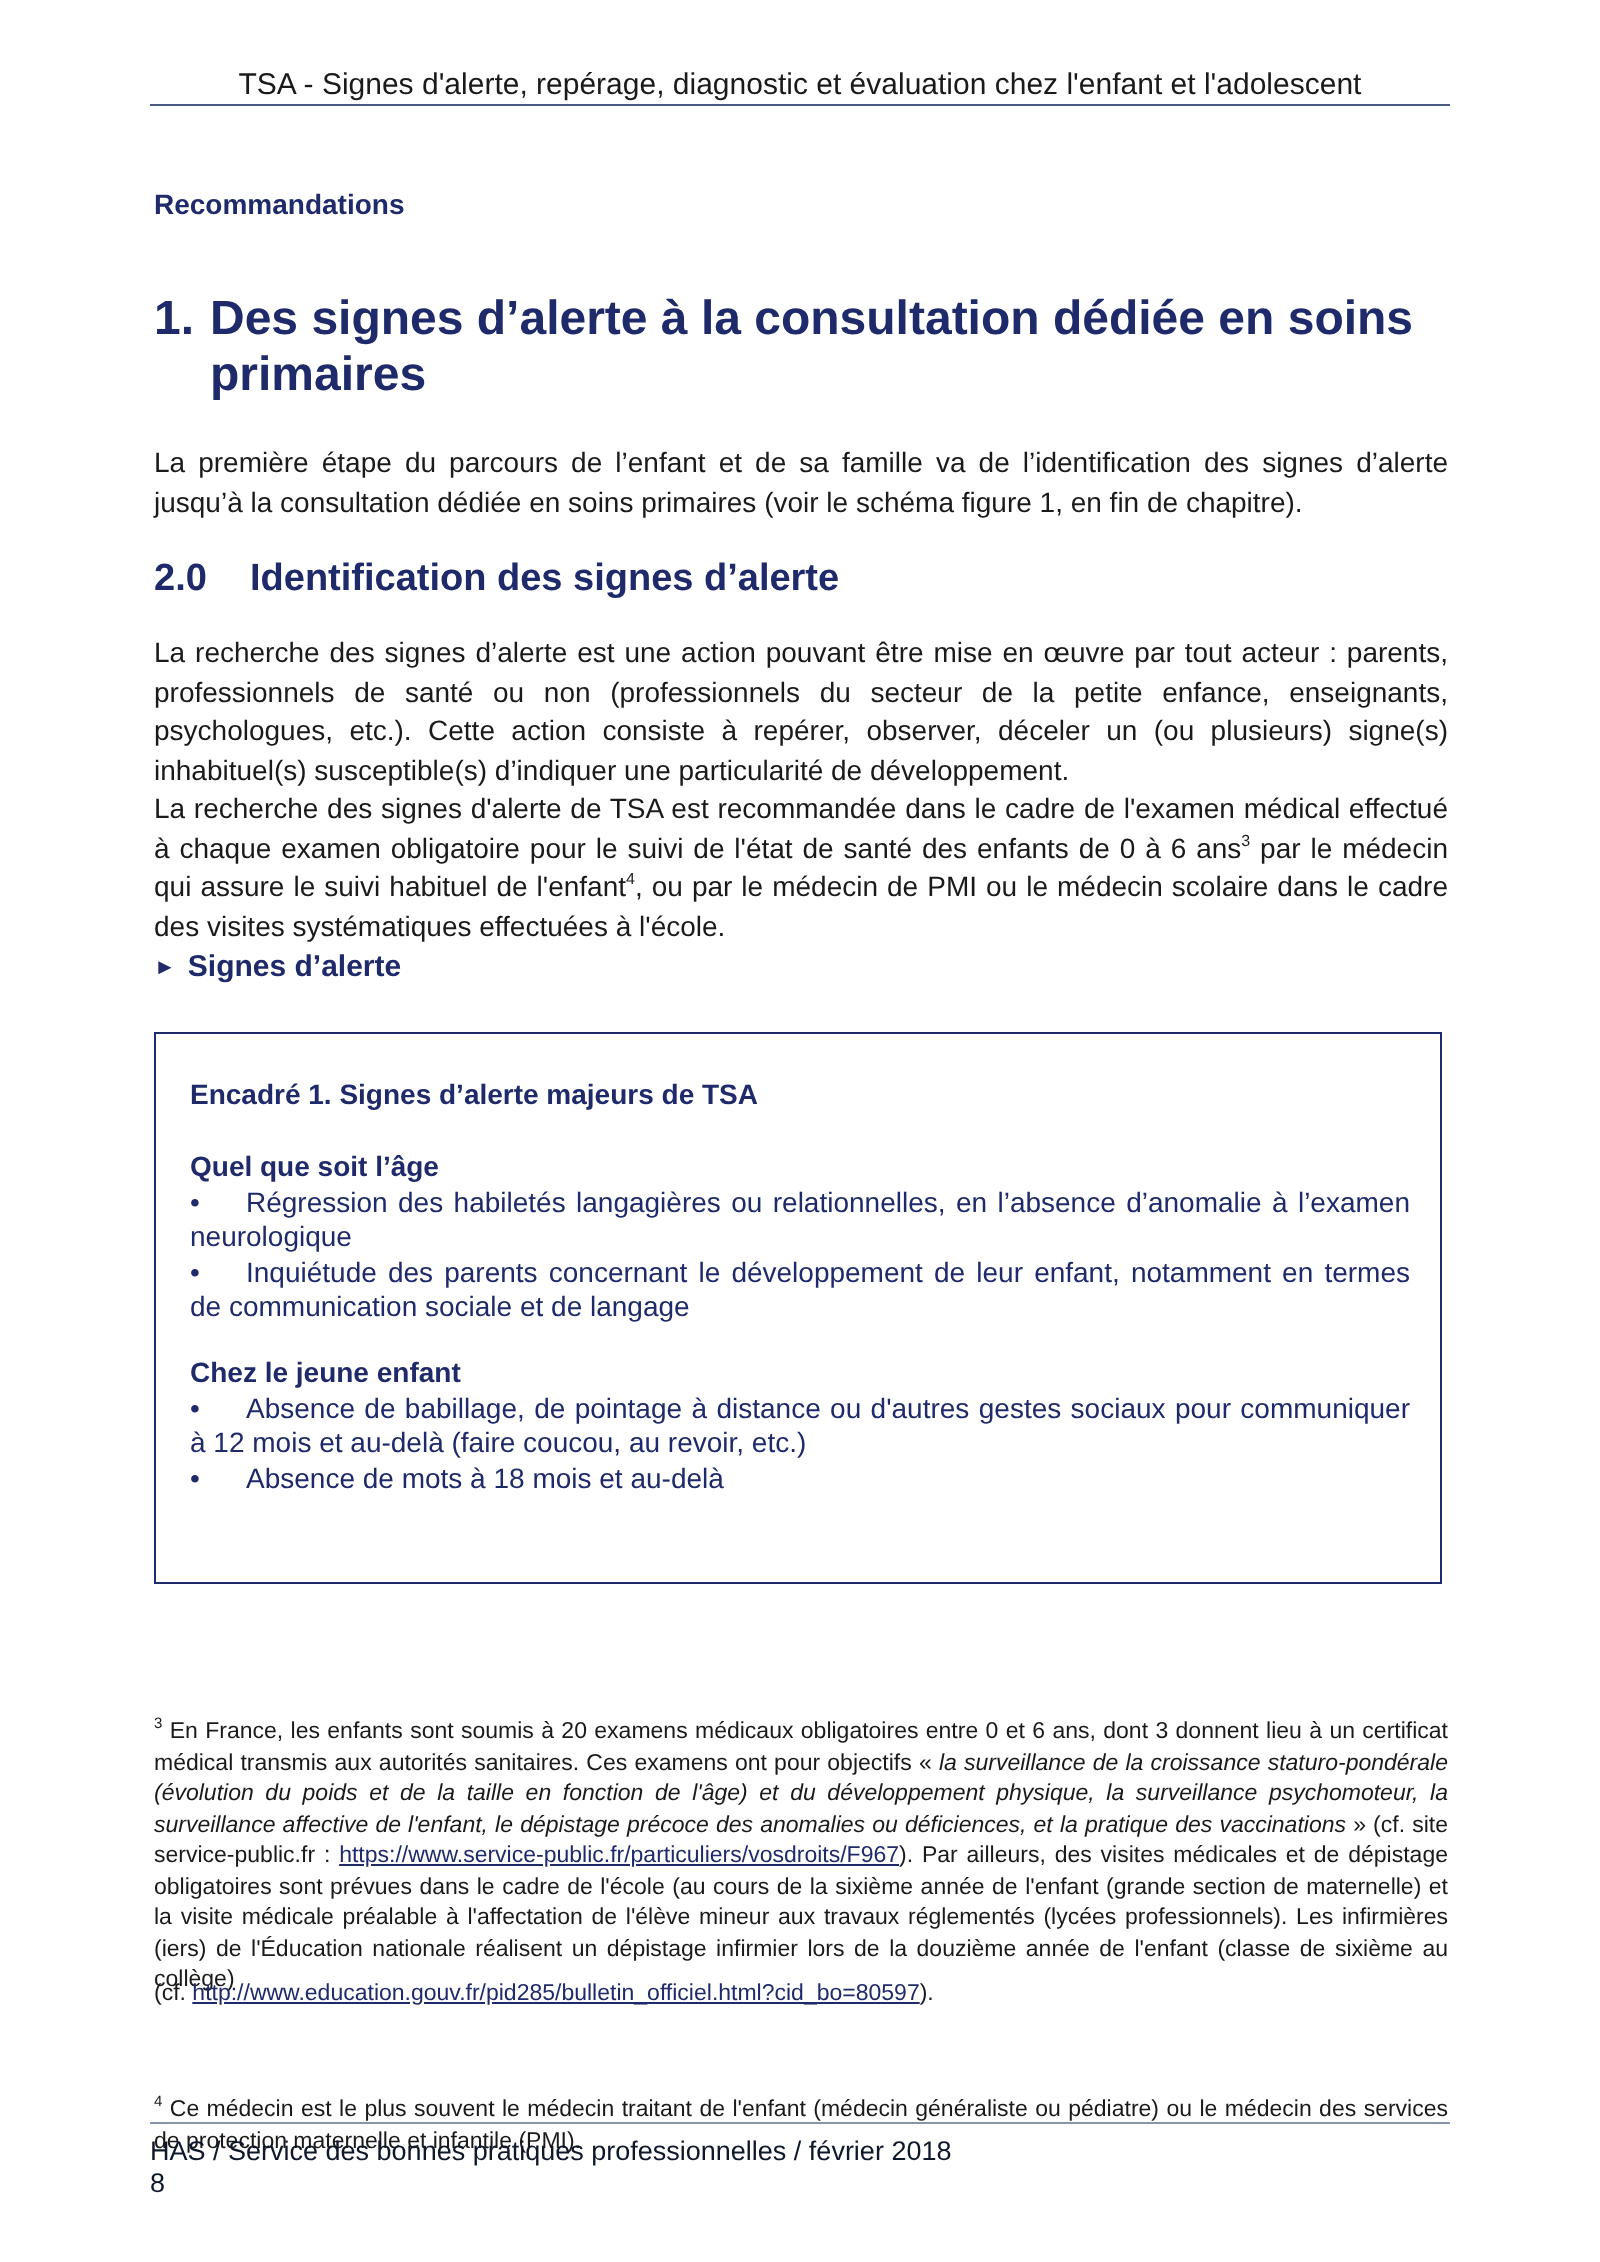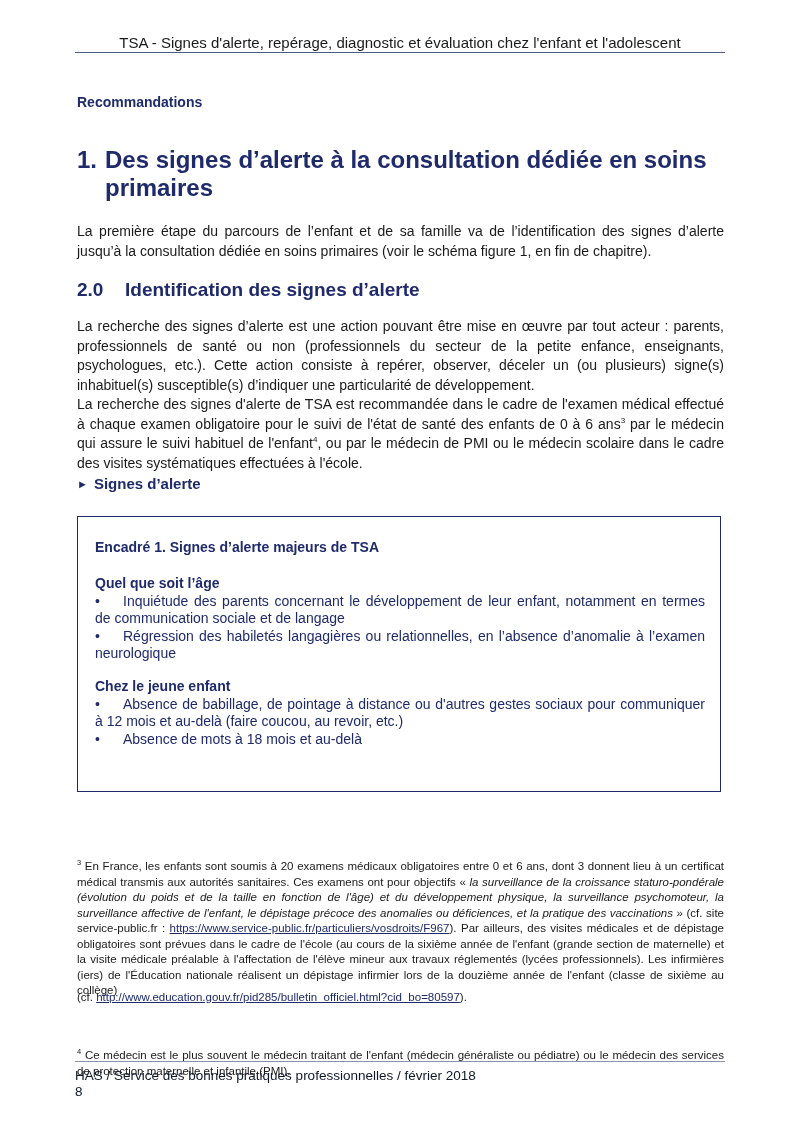--- a/index.html
+++ b/index.html
@@ -54,22 +54,22 @@
 
 <div class="h3">
   <span class="tri">►</span><span>Signes d’alerte</span>
 </div>
 
 <div class="box">
   <div class="box-title">Encadré 1. Signes d’alerte majeurs de TSA</div>
 
   <div class="box-sec" style="top:58px;">
     <span class="sub">Quel que soit l’âge</span>
+    <span class="bul"><span class="dot">•</span><span>Régression des habiletés langagières ou relationnelles, en l’absence d’anomalie à l’examen neurologique</span></span>
     <span class="bul"><span class="dot">•</span><span>Inquiétude des parents concernant le développement de leur enfant, notamment en termes de communication sociale et de langage</span></span>
-    <span class="bul"><span class="dot">•</span><span>Régression des habiletés langagières ou relationnelles, en l’absence d’anomalie à l’examen neurologique</span></span>
   </div>
 
   <div class="box-sec" style="top:161px;">
     <span class="sub">Chez le jeune enfant</span>
     <span class="bul"><span class="dot">•</span><span>Absence de babillage, de pointage à distance ou d'autres gestes sociaux pour communiquer à 12 mois et au-delà (faire coucou, au revoir, etc.)</span></span>
     <span class="bul"><span class="dot">•</span><span>Absence de mots à 18 mois et au-delà</span></span>
   </div>
 </div>
 
 <div class="fn" style="top:859px;">

